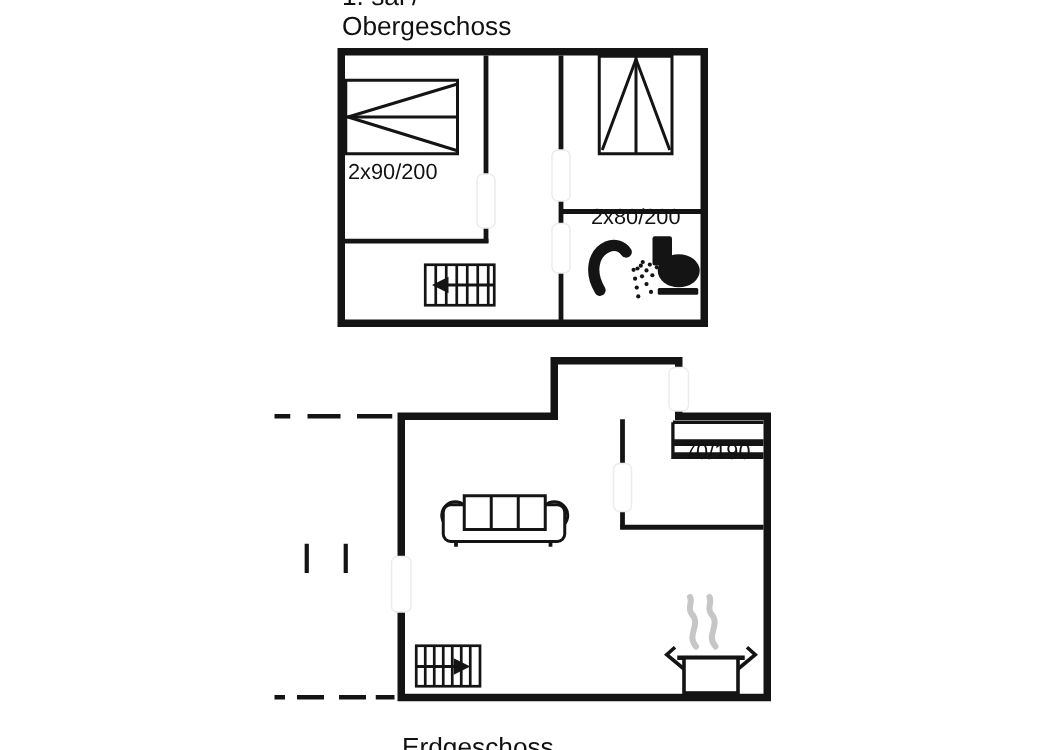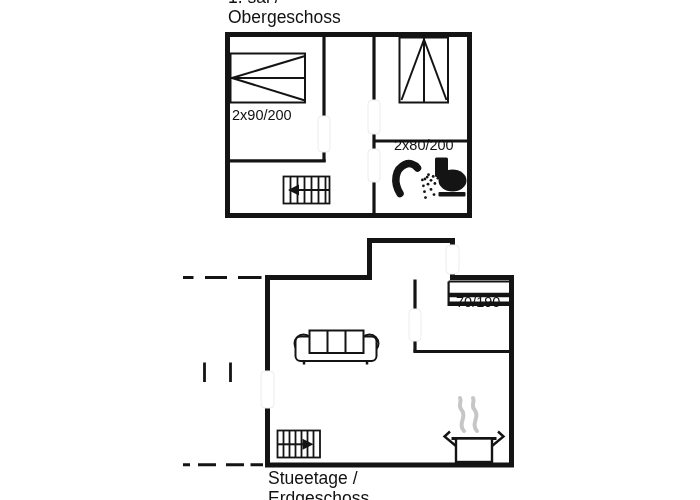--- a/index.html
+++ b/index.html
@@ -123,15 +123,15 @@
       <rect x="446" y="245" width="13" height="29" rx="4"></rect>
     </g>
   </svg>
 
   <div class="label title" style="left:228px;top:-13px;"><span>1. sal /</span><br><span>Obergeschoss</span></div>
 
   <div class="label dim" style="left:232px;top:107px;">2x90/200</div>
   <div class="label dim" style="left:394px;top:105px;margin-top:32px;">2x80/200</div>
   <div class="label dim" style="left:456px;top:294px;">70/190</div>
 
-  <div class="label title" style="left:268px;top:468px;"><span>Stueetage /</span><br><span>Erdgeschoss</span></div>
+  <div class="label title" style="left:268px;top:468px;"><br><span>Erdgeschoss</span></div>
 
 </div>
 
 </body></html>

